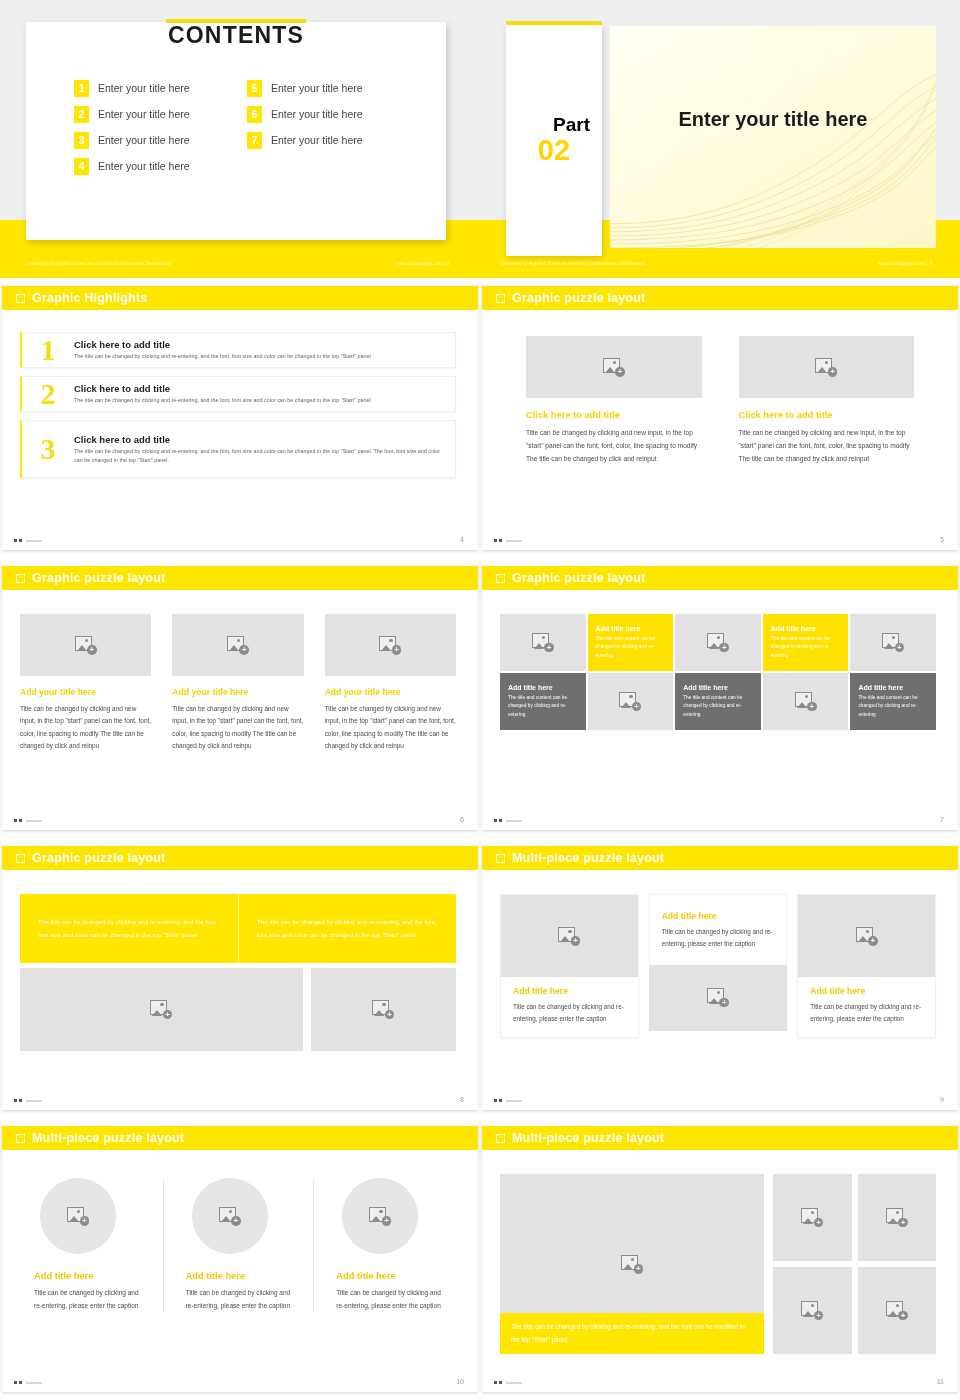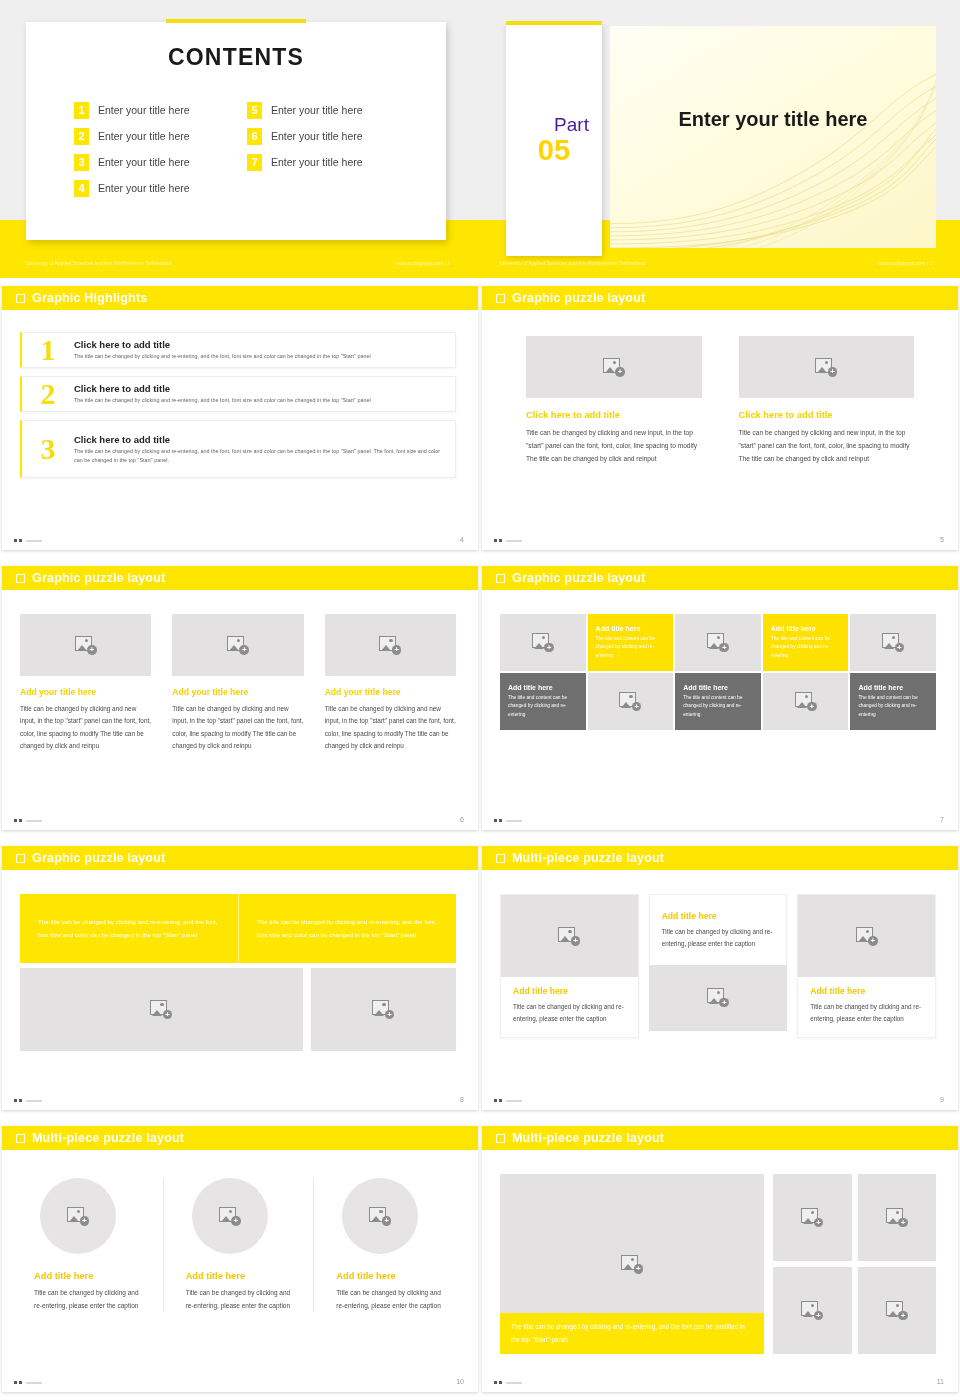--- a/index.html
+++ b/index.html
@@ -29,38 +29,38 @@
   }
 
   
   .s1-bg { position:absolute; inset:0; background:#efefef; }
   .s1-yellowband { position:absolute; left:0; right:0; bottom:0; height:58px; background:#FFE600; }
   .s1-card {
     position:absolute; left:26px; right:34px; top:22px; bottom:38px;
     background:#fff; box-shadow:2px 3px 7px rgba(0,0,0,0.17);
   }
   .s1-accent { position:absolute; left:50%; transform:translateX(-50%); top:-3px; width:140px; height:4px; background:#F5DE10; }
-  .s1-title { text-align:center; font-size:23px; font-weight:bold; letter-spacing:1.2px; color:#1a1a1a; margin-top:22px; }
+  .s1-title { text-align:center; font-size:23px; font-weight:bold; letter-spacing:1.2px; color:#1a1a1a; }
   .s1-list { display:grid; grid-template-columns:1fr 1fr; column-gap:14px; row-gap:0; padding:26px 40px 0 48px; }
   .s1-item { display:flex; align-items:center; height:26px; }
   .s1-num { width:15px; height:17px; background:#FFE600; color:#fff; font-size:11px; font-weight:bold;
             display:flex; align-items:center; justify-content:center; margin-right:9px; }
   .s1-txt { font-size:10.5px; color:#444; }
   .s1-i4 { grid-column:1; }
 
   
   .s2-bg { position:absolute; inset:0; background:#efefef; }
   .s2-yellowband { position:absolute; left:0; right:0; bottom:0; height:58px; background:#FFE600; }
   .s2-left {
     position:absolute; left:26px; top:24px; width:96px; bottom:22px;
     background:#fff; box-shadow:1px 2px 6px rgba(0,0,0,0.16);
     display:flex; flex-direction:column; align-items:center; justify-content:center;
   }
   .s2-left-accent { position:absolute; left:0; right:0; top:-3px; height:4px; background:#F5DE10; }
-  .s2-part { font-size:19px; font-weight:normal; color:#4c1d95; line-height:1.05;margin-left:35px; }
+  .s2-part { font-size:19px; font-weight:bold; color:#000000; line-height:1.05;margin-left:35px; }
   .s2-num { font-size:29px; font-weight:bold; color:#FFD400; line-height:1.05; }
   .s2-right {
     position:absolute; left:130px; right:24px; top:26px; bottom:30px;
     background:linear-gradient(150deg,#fffef4 0%,#fffce0 45%,#fdf6c8 100%);
     overflow:hidden;
   }
   .s2-right svg { position:absolute; left:0; top:0; width:100%; height:100%; }
   .s2-headline { position:absolute; left:0; right:0; top:42%; transform:translateY(-50%);
                  text-align:center; font-size:20px; font-weight:bold; color:#1a1a1a; }
 
@@ -227,21 +227,21 @@
           <path d="M120 220 C 190 206, 240 178, 286 140 S 336 78, 350 62"></path>
           <path d="M140 220 C 206 204, 252 174, 296 134 S 340 72, 350 58"></path>
           <path d="M160 220 C 220 202, 264 170, 304 128 S 344 66, 350 54"></path>
         </g>
       </svg>
       <div class="s2-headline">Enter your title here</div>
     </div>
     <div class="s2-left">
       <div class="s2-left-accent"></div>
       <div class="s2-part">Part</div>
-      <div class="s2-num">05</div>
+      <div class="s2-num">02</div>
     </div>
     <div style="position:absolute;left:20px;bottom:12px;font-size:5px;color:#fff7a0;">University of Applied Sciences and Arts Northwestern Switzerland</div>
     <div style="position:absolute;right:28px;bottom:12px;font-size:5px;color:#fff7a0;">www.ocdiagoppt.com  |  3</div>
   </div>
 
   <div class="slide">
     <div class="slide-inner">
       <div class="hdr">
         <span class="hdr-sq"></span>
         <span class="hdr-title">Graphic Highlights</span>

